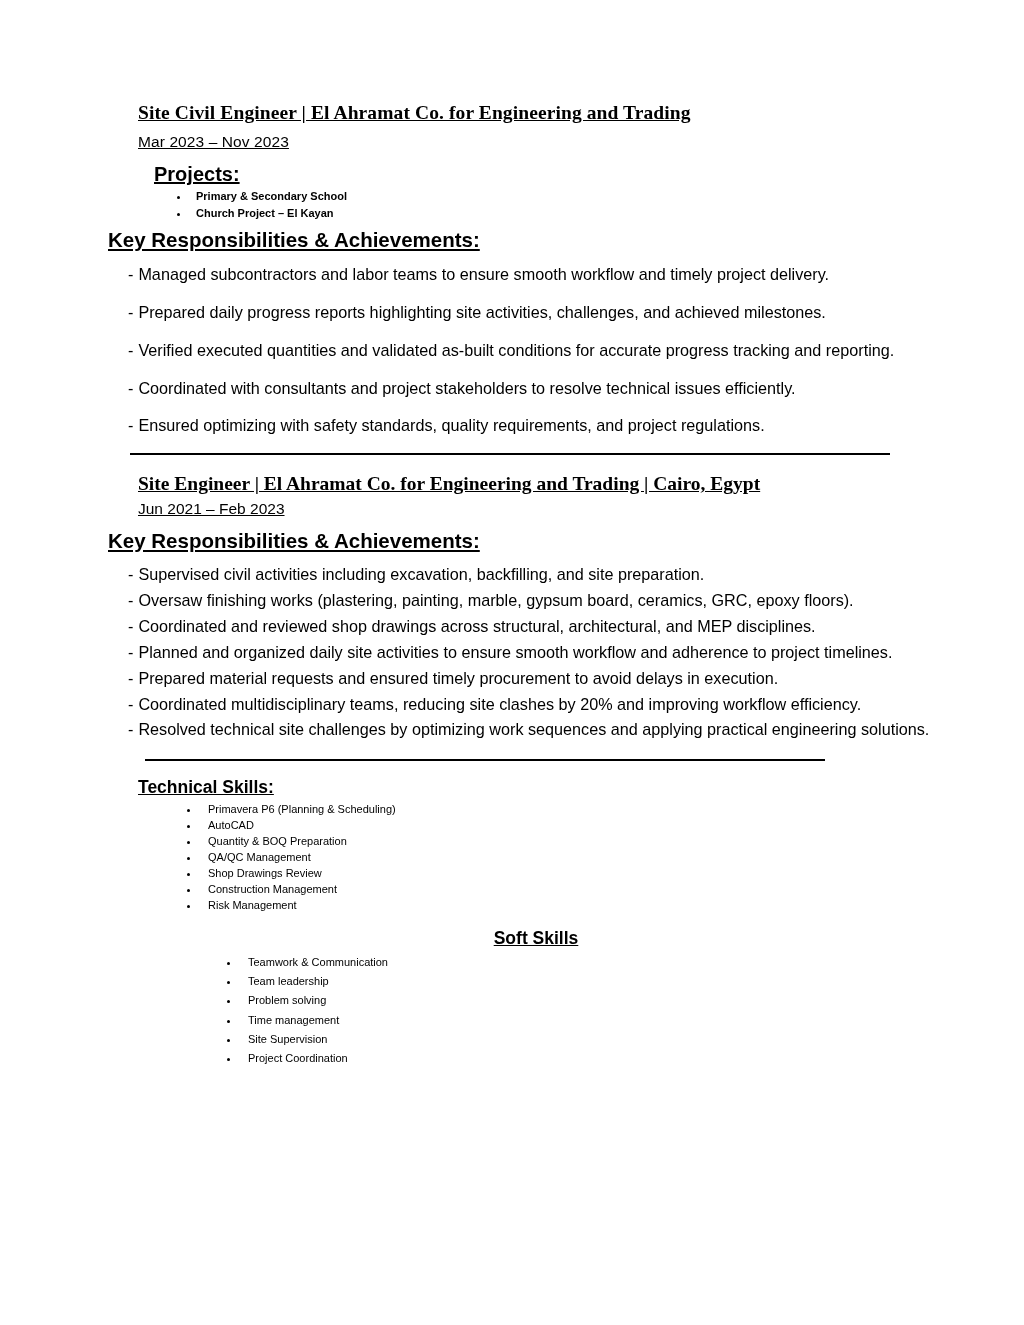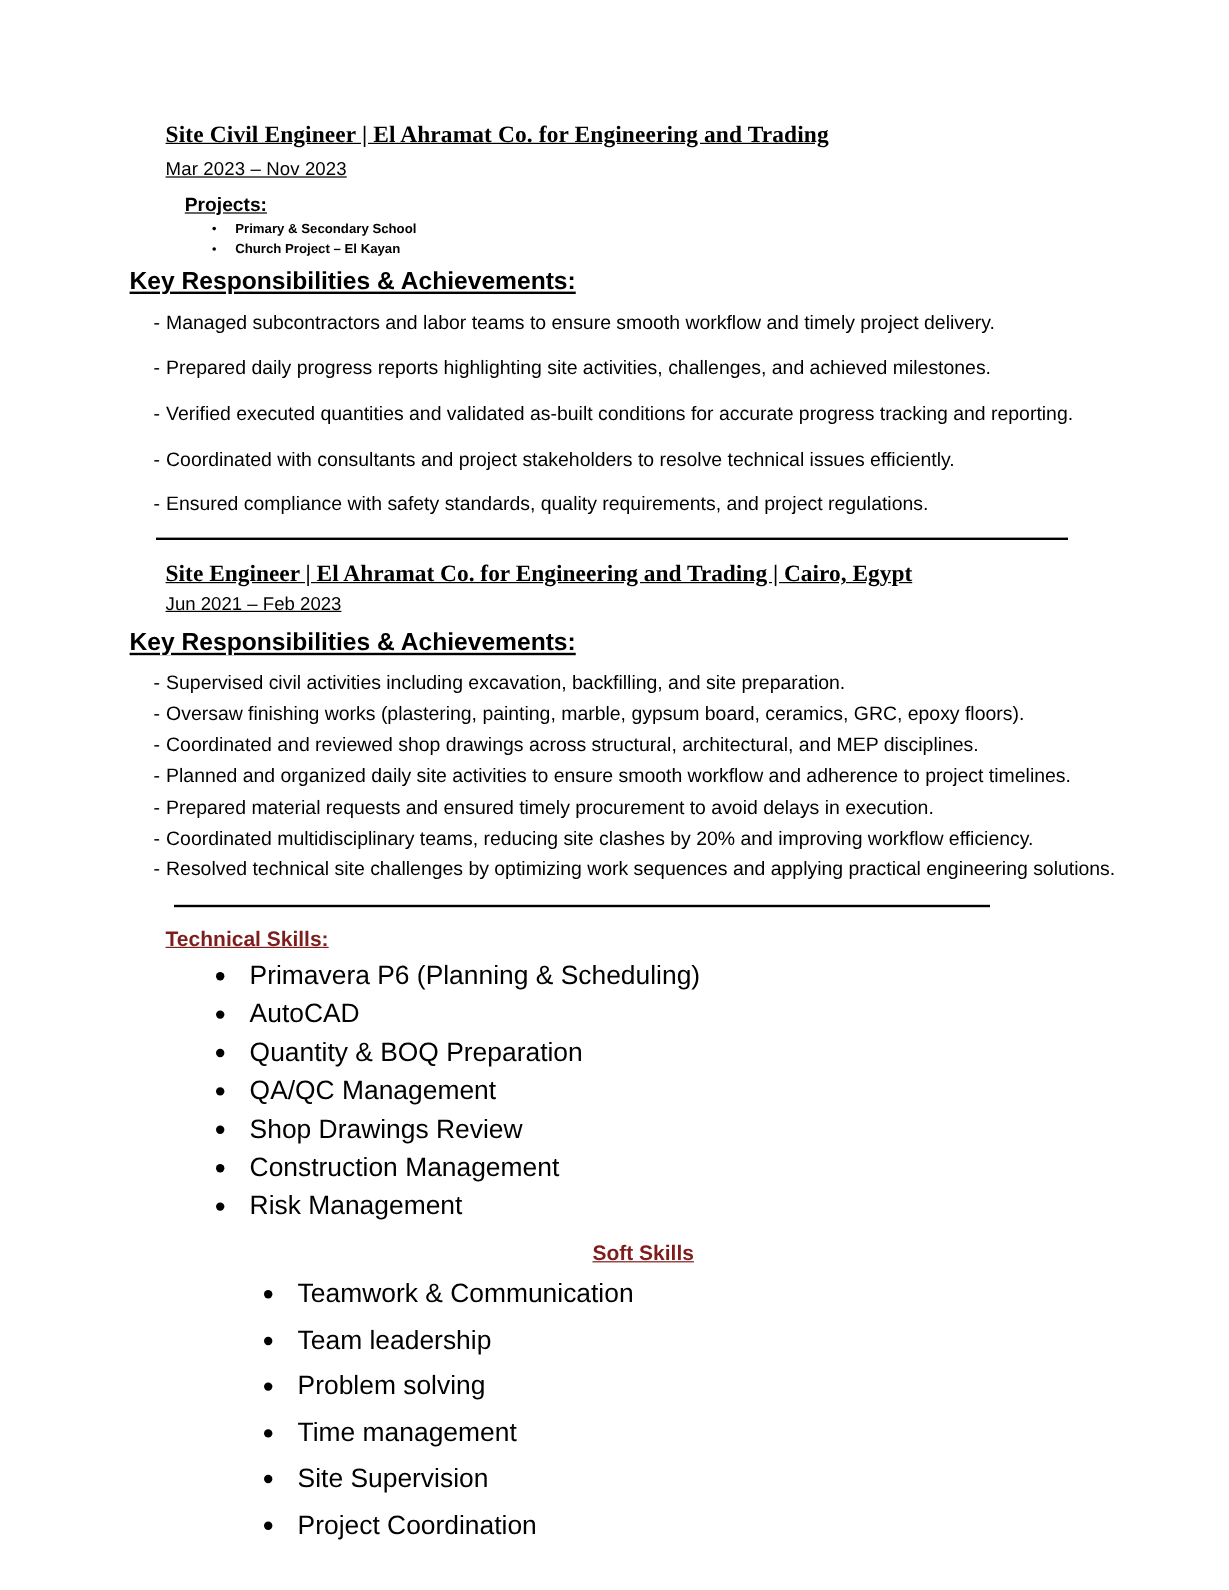--- a/index.html
+++ b/index.html
@@ -50,21 +50,21 @@
     letter-spacing: 0.1px;
   }
   .job-dates-2 {
     font-size: 15.5px;
     text-decoration: underline;
     margin: 2px 0 0 38px;
   }
 
   .projects-label {
     font-weight: bold;
-    font-size: 16px;
+    font-size: 20px;
     text-decoration: underline;
     margin: 12px 0 0 54px;
   }
   ul.projects {
     margin: 2px 0 0 0;
     padding-left: 90px;
     list-style: disc;
   }
   ul.projects li {
     font-weight: bold;
@@ -105,35 +105,35 @@
   .divider {
     height: 0;
     border-top: 2.5px solid #000;
     margin: 14px 0 16px 0;
   }
   .divider.d1 { width: 760px; margin-left: 30px; }
   .divider.d2 { width: 680px; margin-left: 45px; margin-top: 18px; }
 
   
   .skills-heading {
-    color: #7f1d1d;
+    color: #000000;
     font-weight: bold;
     font-size: 17.5px;
     text-decoration: underline;
     margin: 0 0 0 38px;
   }
   .skills-heading.soft { margin-top: 14px; text-align: center; }
 
   ul.skills {
     list-style: disc;
     margin: 4px 0 0 0;
     padding-left: 100px;
   }
   ul.skills li {
-    font-size: 22px;
+    font-size: 11px;
     line-height: 1.45;
     padding-left: 8px;
   }
   ul.skills.soft-list li {
     line-height: 1.75;
     margin-left: 40px;
   }
 </style>
 </head>
 <body>
@@ -150,21 +150,21 @@
       <li>Church Project – El Kayan</li>
     </ul>
 
     <div class="section-heading">Key Responsibilities &amp; Achievements:</div>
 
     <ul class="bullets">
       <li><span class="dash">-</span><span>Managed subcontractors and labor teams to ensure smooth workflow and timely project delivery.</span></li>
       <li><span class="dash">-</span><span>Prepared daily progress reports highlighting site activities, challenges, and achieved milestones.</span></li>
       <li><span class="dash">-</span><span>Verified executed quantities and validated as-built conditions for accurate progress tracking and reporting.</span></li>
       <li><span class="dash">-</span><span>Coordinated with consultants and project stakeholders to resolve technical issues efficiently.</span></li>
-      <li><span class="dash">-</span><span>Ensured compliance with safety standards, quality requirements, and project regulations.</span></li>
+      <li><span class="dash">-</span><span>Ensured optimizing with safety standards, quality requirements, and project regulations.</span></li>
     </ul>
   </div>
 
   <div class="divider d1"></div>
 
   <div class="job">
     <div class="job-title-2">Site Engineer | El Ahramat Co. for Engineering and Trading | Cairo, Egypt</div>
     <div class="job-dates-2">Jun 2021 – Feb 2023</div>
 
     <div class="section-heading tight">Key Responsibilities &amp; Achievements:</div>

